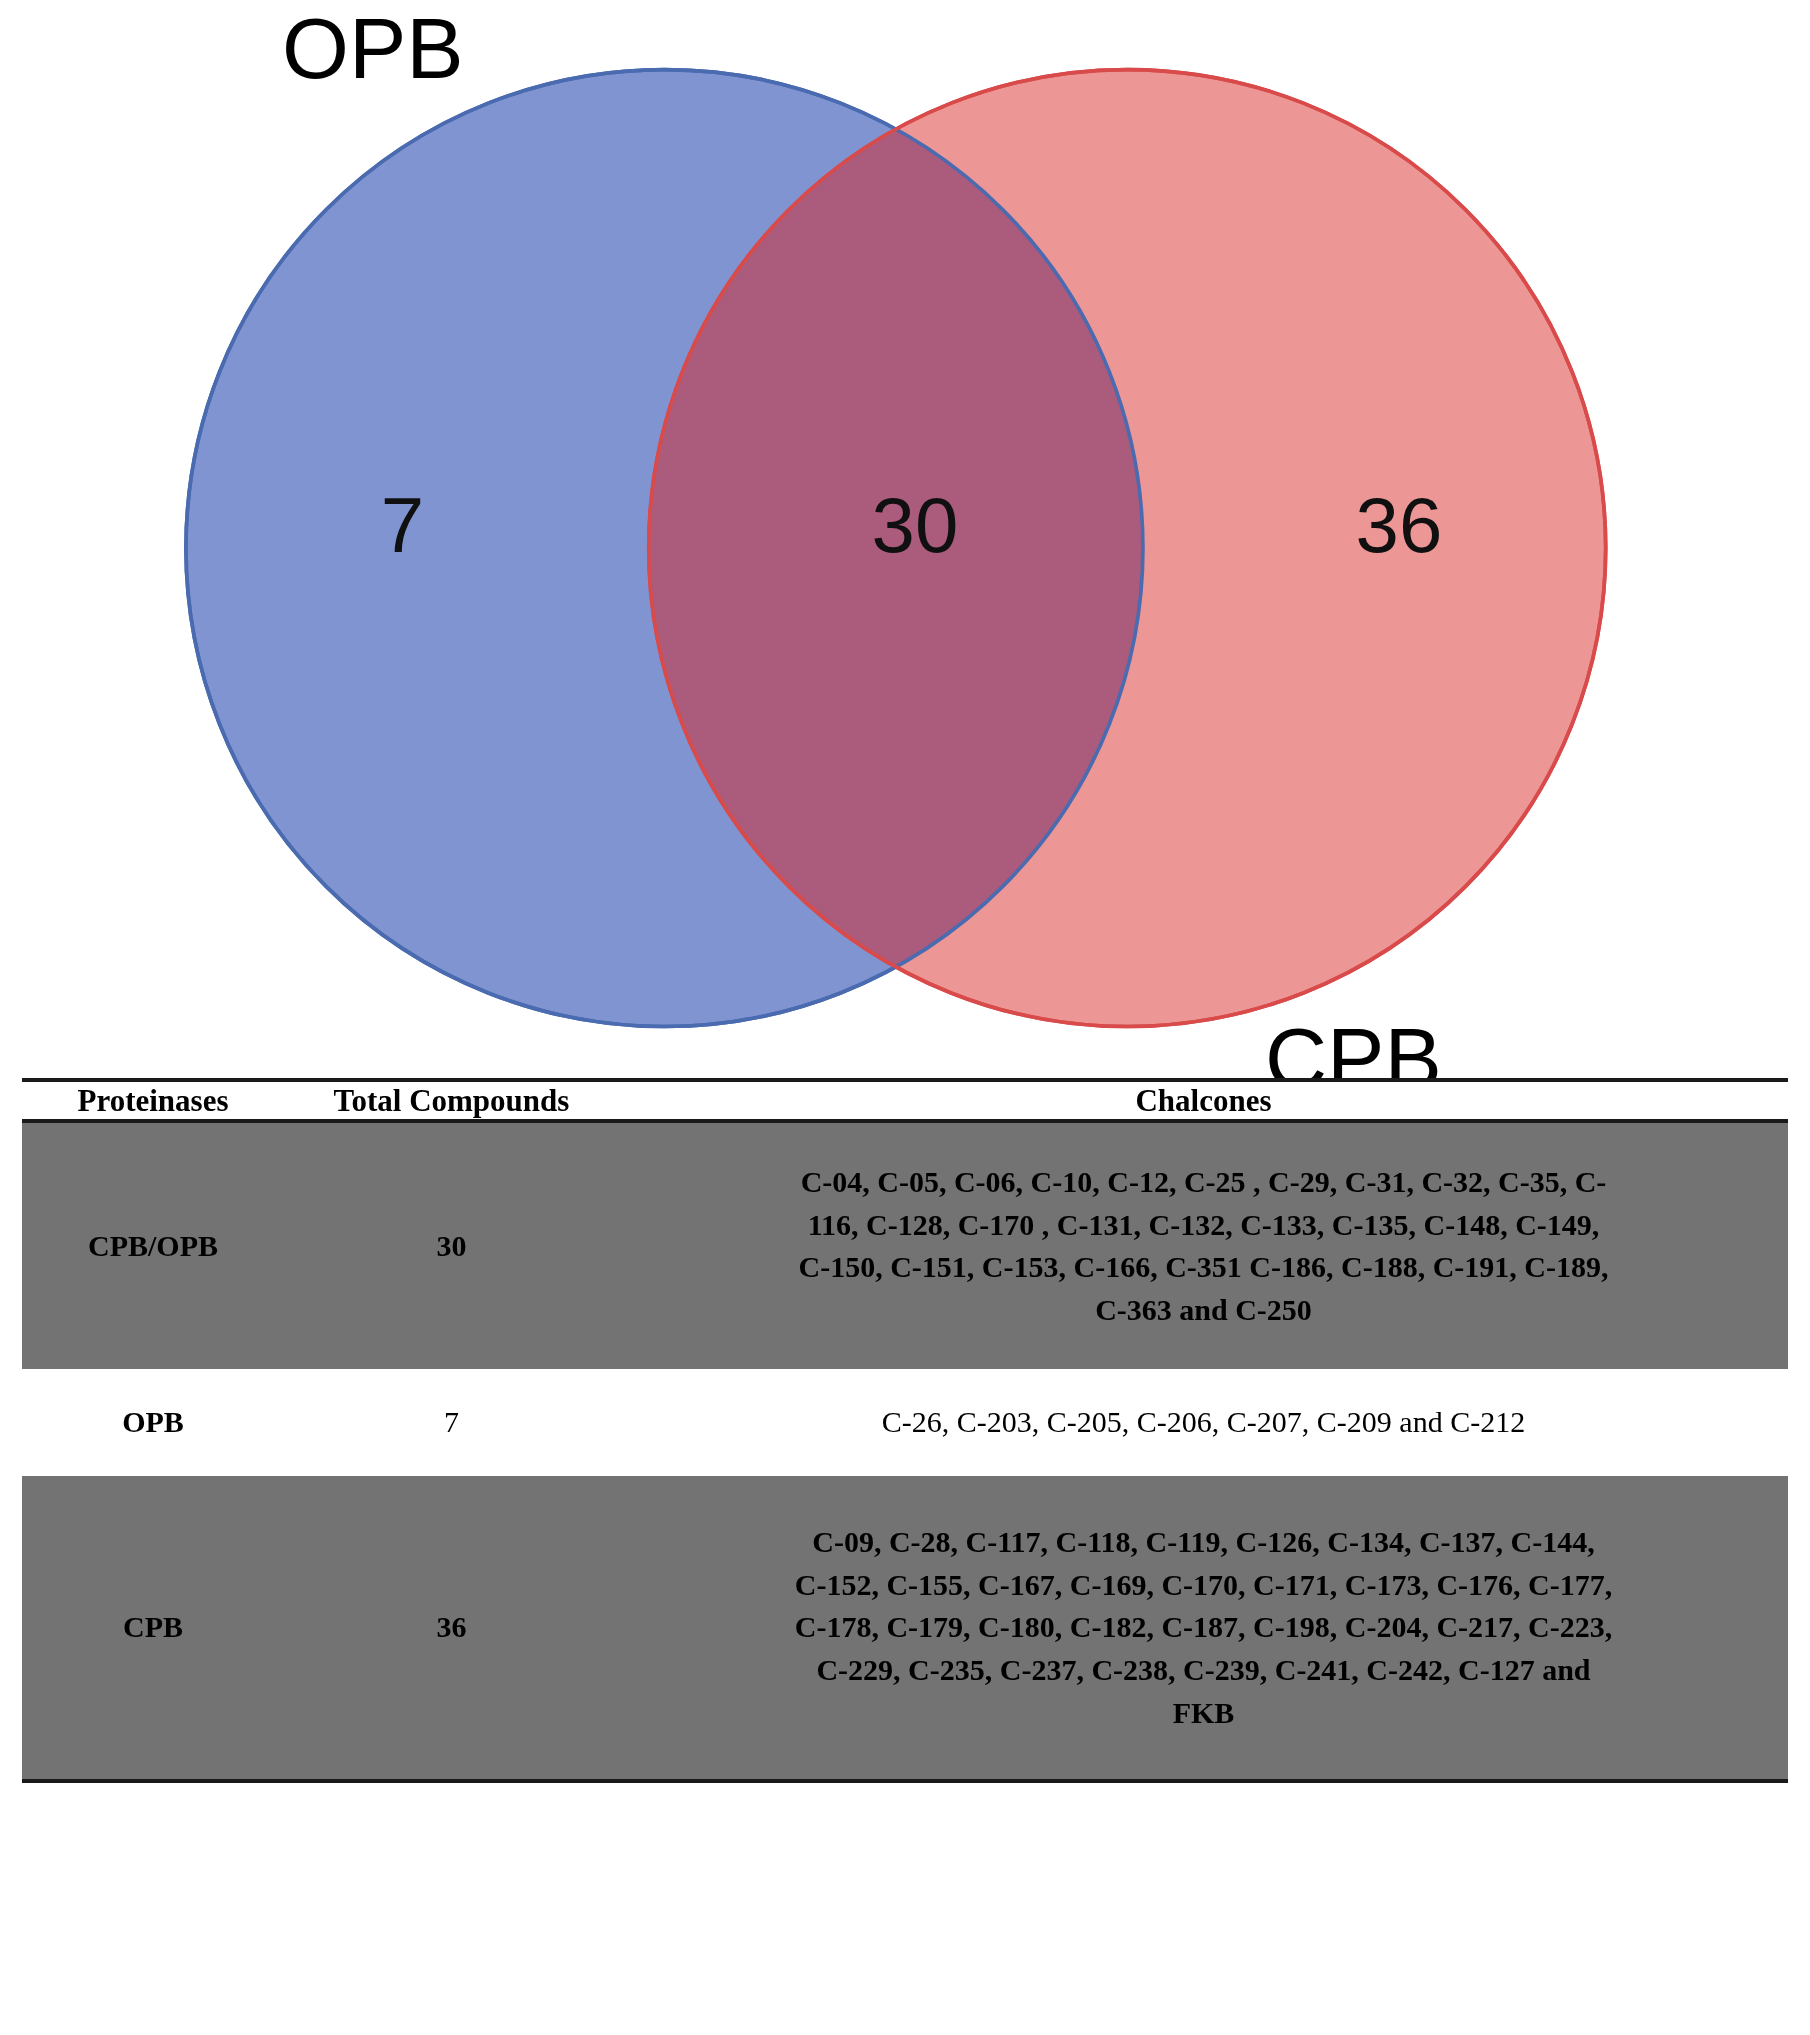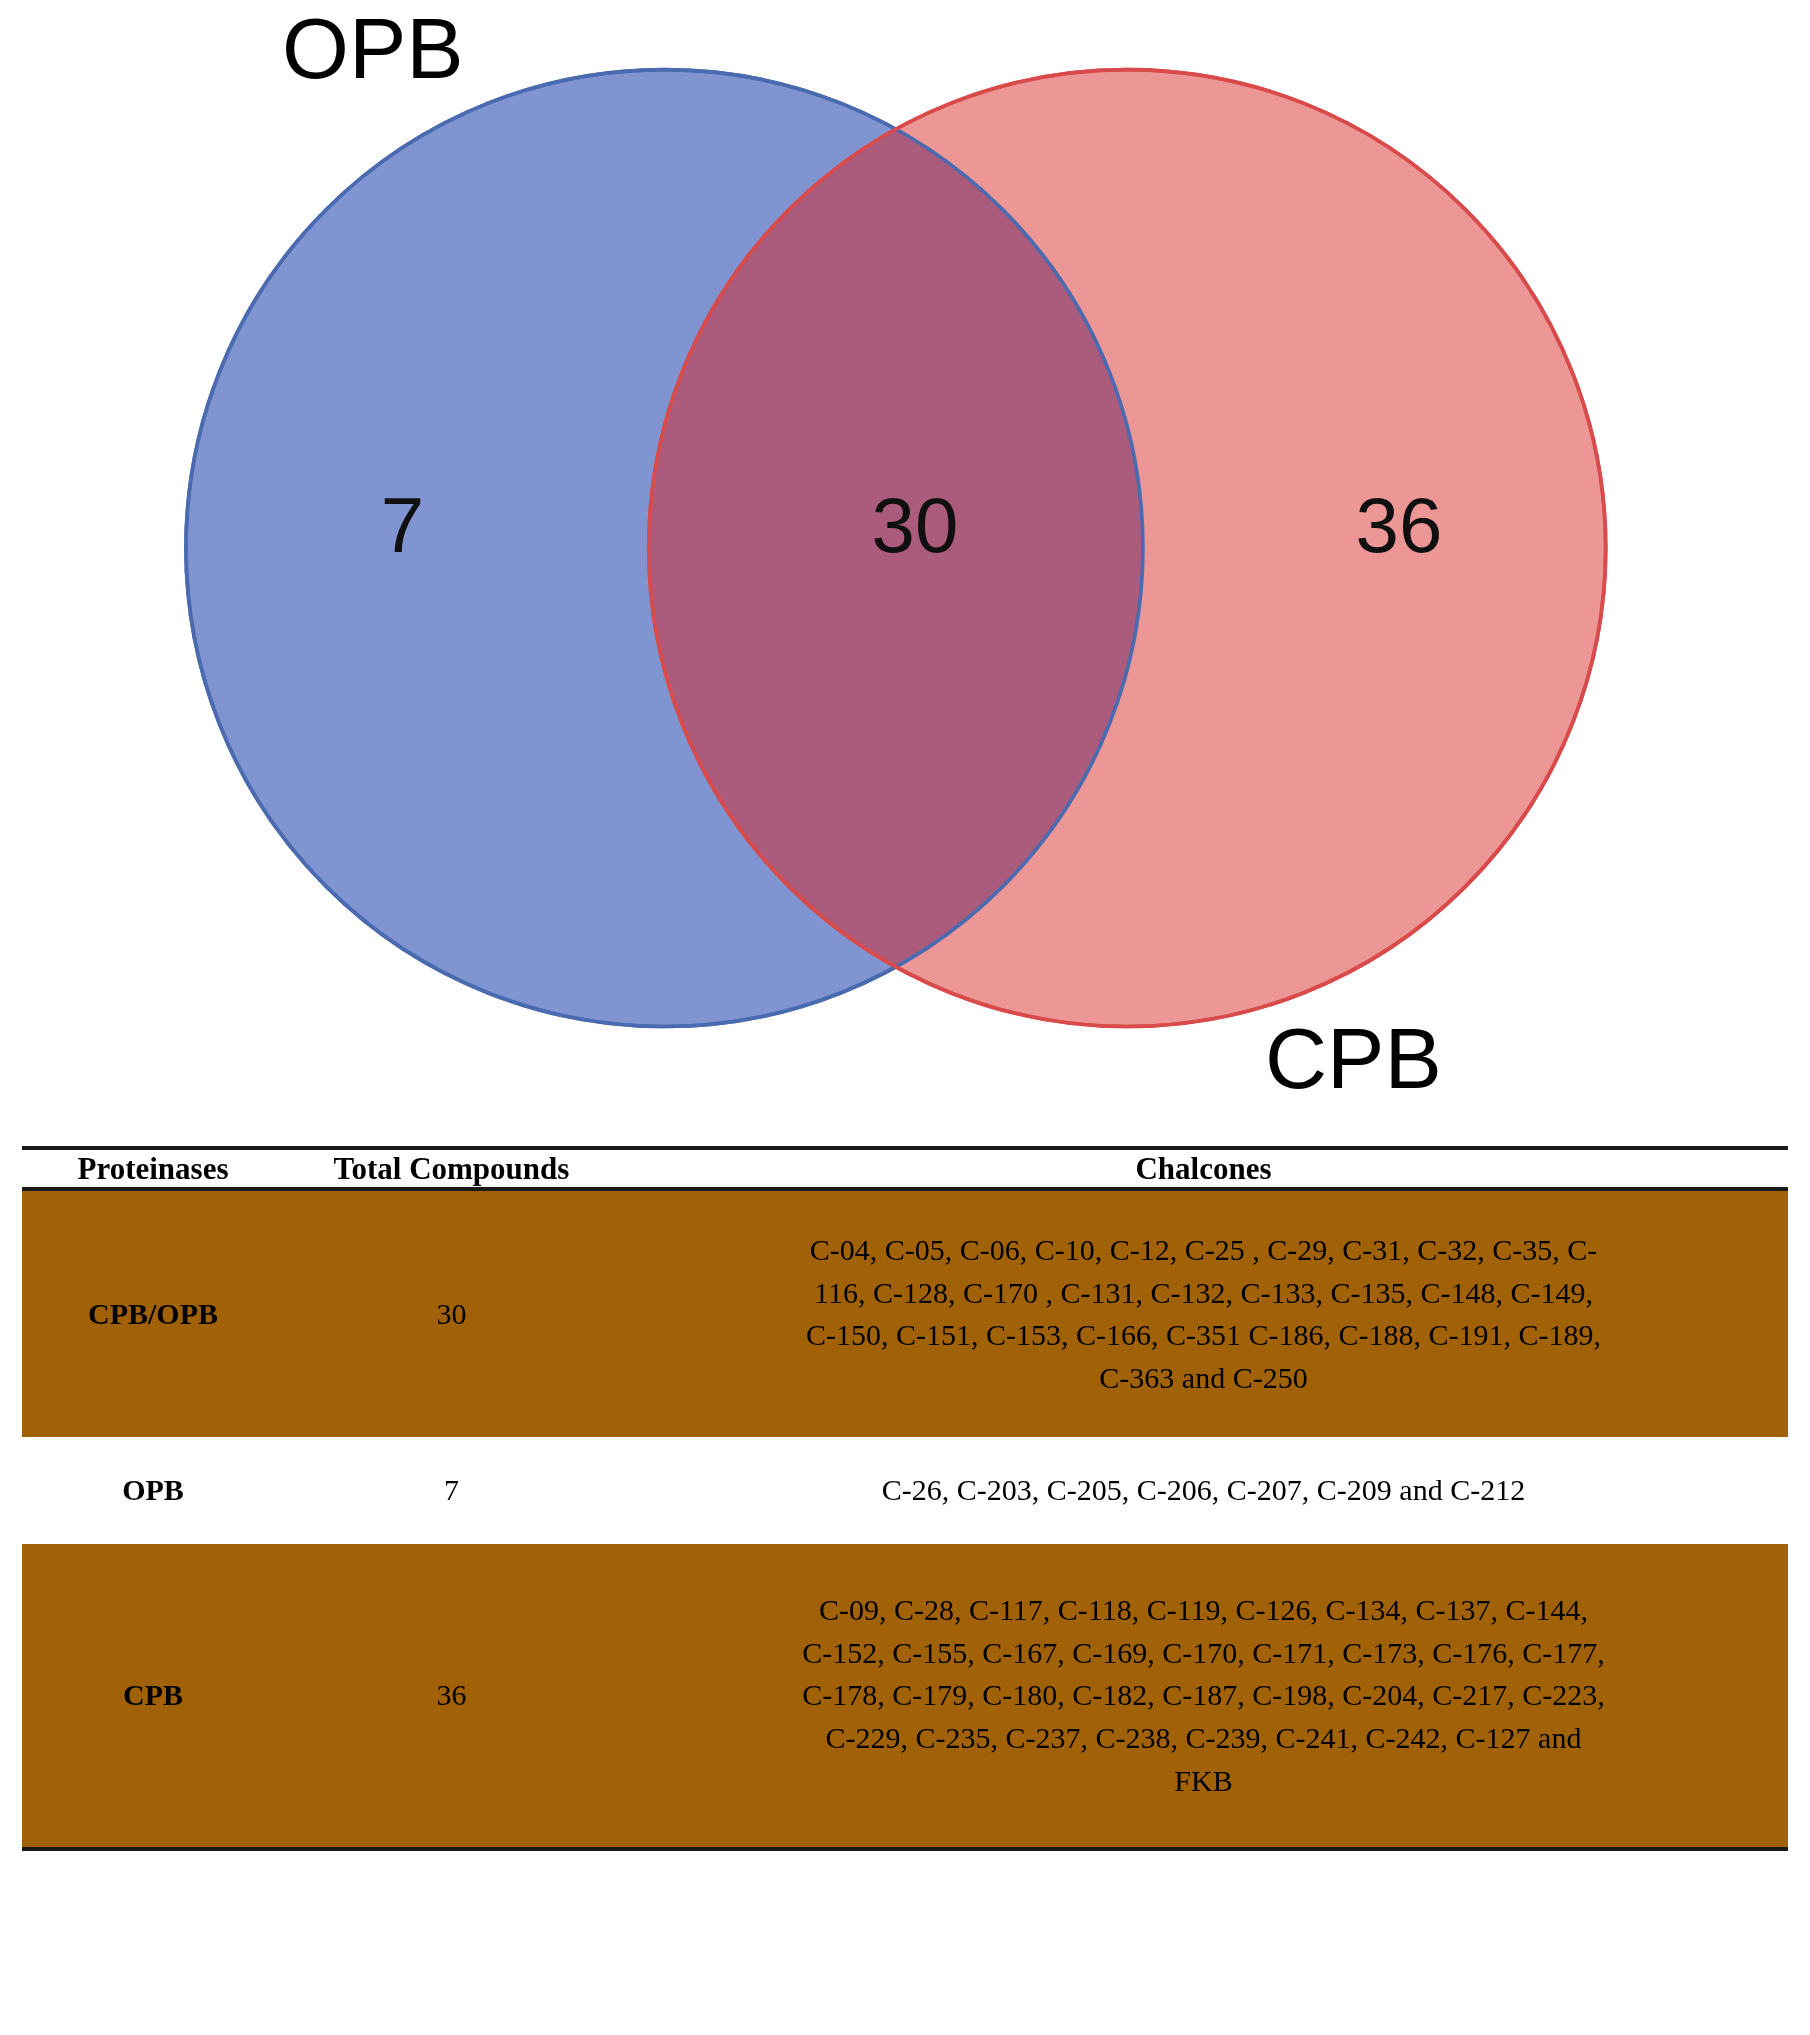--- a/index.html
+++ b/index.html
@@ -52,21 +52,21 @@
     text-align: center;
   }
   #venn-count-left   { left: 345px;  top: 486px; width: 115px; }
   #venn-count-center { left: 847px; top: 486px; width: 136px; }
   #venn-count-right  { left: 1331px; top: 486px; width: 136px; }
 
   
   #compound-table {
     position: absolute;
     left: 22px;
-    top: 1146px;
+    top: 1078px;
     width: 1765px;
     border-collapse: collapse;
     table-layout: fixed;
   }
   #compound-table td, #compound-table th {
     padding: 0;
     vertical-align: middle;
     text-align: center;
   }
   .col-proteinases  { width: 262px; }
@@ -80,21 +80,21 @@
     padding: 51px 0 50px 0;
     border-top: 4.2px solid #1a1a1a;
     border-bottom: 4.2px solid #1a1a1a;
     background: #ffffff;
   }
 
   tbody tr.data-row td {
     font-size: 30px;
     line-height: 1.42;
   }
-  tbody tr.row-shaded td { background: #a16207; }
+  tbody tr.row-shaded td { background: #737373; font-weight: bold; }
   tbody tr.row-plain  td { background: #ffffff; }
 
   tbody tr.row-last td { border-bottom: 4.7px solid #1a1a1a; }
 
   td.cell-proteinase { font-weight: bold; }
   td.cell-total { font-weight: normal; }
   td.cell-chalcones {
     padding: 18px 31px 18px 31px;
     text-align: center;
   }

